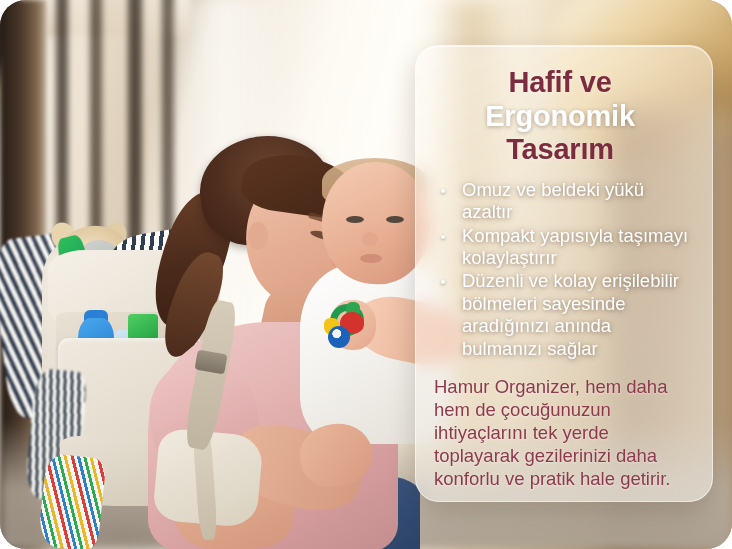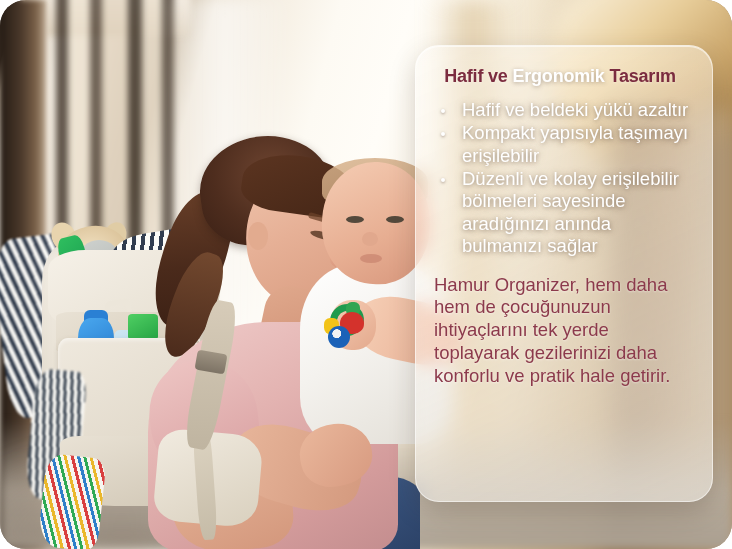--- a/index.html
+++ b/index.html
@@ -438,21 +438,21 @@
     backdrop-filter:blur(9px) saturate(115%);
     -webkit-backdrop-filter:blur(9px) saturate(115%);
     border:1px solid rgba(255,255,255,.55);
     box-shadow:0 10px 26px rgba(70,55,45,.22), inset 0 1px 0 rgba(255,255,255,.6);
     padding:20px 16px 14px 8px;
     overflow:hidden;
   }
 
   .card-title{
     text-align:center;
-    font-size:18px;
+    font-size:29px;
     font-weight:bold;
     line-height:1.16;
     letter-spacing:-.2px;
     padding:0 6px;
     margin-bottom:12px;
     text-shadow:0 1px 3px rgba(255,255,255,.35);
   }
   .t-maroon{ color:#7b2c3f; }
   .t-white{ color:#ffffff; text-shadow:0 1px 4px rgba(90,70,60,.45); }
 
@@ -570,21 +570,21 @@
   </div>
 
   <div id="info-card">
 
     <h1 class="card-title">
       <span class="t-maroon">Hafif ve </span><span class="t-white">Ergonomik</span>
       <span class="t-maroon">Tasarım</span>
     </h1>
 
     <ul class="bullets">
-      <li>Hafif ve beldeki yükü azaltır</li>
-      <li>Kompakt yapısıyla taşımayı erişilebilir</li>
+      <li>Omuz ve beldeki yükü azaltır</li>
+      <li>Kompakt yapısıyla taşımayı kolaylaştırır</li>
       <li>Düzenli ve kolay erişilebilir bölmeleri sayesinde aradığınızı anında bulmanızı sağlar</li>
     </ul>
 
     <p class="card-para">Hamur Organizer, hem daha hem de çocuğunuzun ihtiyaçlarını tek yerde toplayarak gezilerinizi daha konforlu ve pratik hale getirir.</p>
   </div>
 
 </div>
 
 </body></html>

